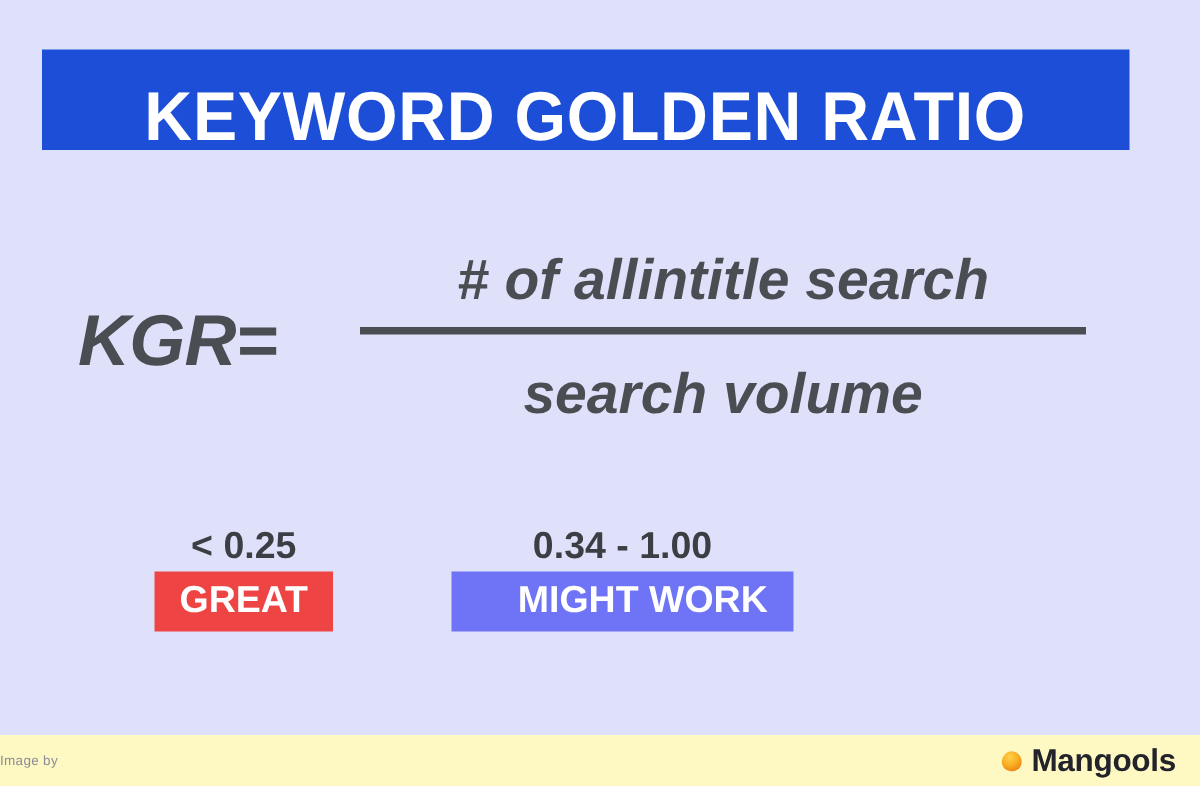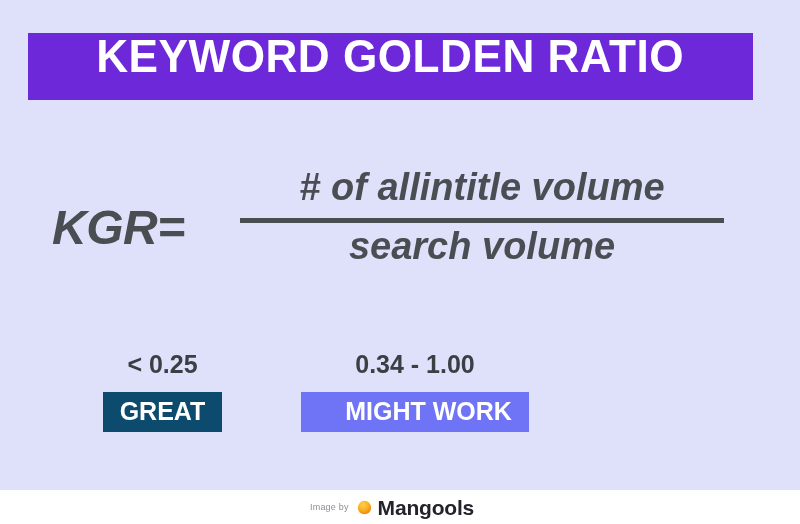--- a/index.html
+++ b/index.html
@@ -23,23 +23,23 @@
     box-sizing: border-box;
   }
 
   
   .title-banner {
     position: absolute;
     left: 28px;
     top: 33px;
     width: 725px;
     height: 67px;
-    background: #6d28d9;
-    display: flex;
-    align-items: flex-start;
+    background: #1d4ed8;
+    display: flex;
+    align-items: flex-end;
     justify-content: center;
   }
   .title-text {
     color: #ffffff;
     font-family: "Liberation Sans", sans-serif;
     font-weight: bold;
     font-size: 46px;
     letter-spacing: 0.5px;
     line-height: 1;
     text-transform: uppercase;
@@ -88,21 +88,21 @@
     height: 5px;
     width: 100%;
     background: #4a4e52;
   }
   .denominator {
     font-family: "Liberation Sans", sans-serif;
     font-weight: bold;
     font-size: 38px;
     color: #4a4e52;
     line-height: 1;
-    padding-top: 4px;
+    padding-top: 21px;
     white-space: nowrap;
   }
 
   
   .legend {
     position: absolute;
     left: 60px;
     top: 352px;
     width: 680px;
     display: flex;
@@ -117,48 +117,48 @@
   .legend-item.great   { width: 205px; }
   .legend-item.might   { width: 260px; }
   .legend-item.bad     { width: 175px; }
 
   .legend-range {
     font-family: "Liberation Sans", sans-serif;
     font-weight: bold;
     font-size: 25px;
     color: #3b3f44;
     line-height: 1;
-    margin-bottom: 15px;
+    margin-bottom: 4px;
     white-space: nowrap;
   }
   .legend-badge {
     display: inline-block;
     color: #ffffff;
     font-family: "Liberation Sans", sans-serif;
     font-weight: bold;
     font-size: 25px;
     line-height: 1;
     padding: 7px 17px 8px 17px;
     white-space: nowrap;
   }
-  .badge-great { background: #0c4a6e; }
+  .badge-great { background: #ef4444; }
   .badge-might { background: #6e74f5; padding-left: 44px; }
   .badge-bad   { background: #f4485c; }
 
   
   .footer {
     position: absolute;
     left: 0;
     bottom: 0;
     width: 800px;
     height: 34px;
-    background: #ffffff;
+    background: #fef9c3;
     display: flex;
     align-items: center;
-    justify-content: center;
+    justify-content: space-between;
     padding-right: 16px;
     box-sizing: border-box;
   }
   .footer-credit {
     font-family: "Liberation Sans", sans-serif;
     font-size: 9px;
     color: #8d8d99;
     margin-right: 8px;
     letter-spacing: 0.2px;
   }
@@ -187,21 +187,21 @@
 <div id="infographic">
 
   <div class="title-banner">
     <div class="title-text">KEYWORD GOLDEN RATIO</div>
   </div>
 
   <div class="formula">
     <div class="kgr-label">KGR=</div>
 
     <div class="fraction">
-      <div class="numerator"># of allintitle volume</div>
+      <div class="numerator"># of allintitle search</div>
       <div class="frac-bar"></div>
       <div class="denominator">search volume</div>
     </div>
   </div>
 
   <div class="legend">
 
     <div class="legend-item great">
       <div class="legend-range">&lt; 0.25</div>
       <div class="legend-badge badge-great">GREAT</div>

